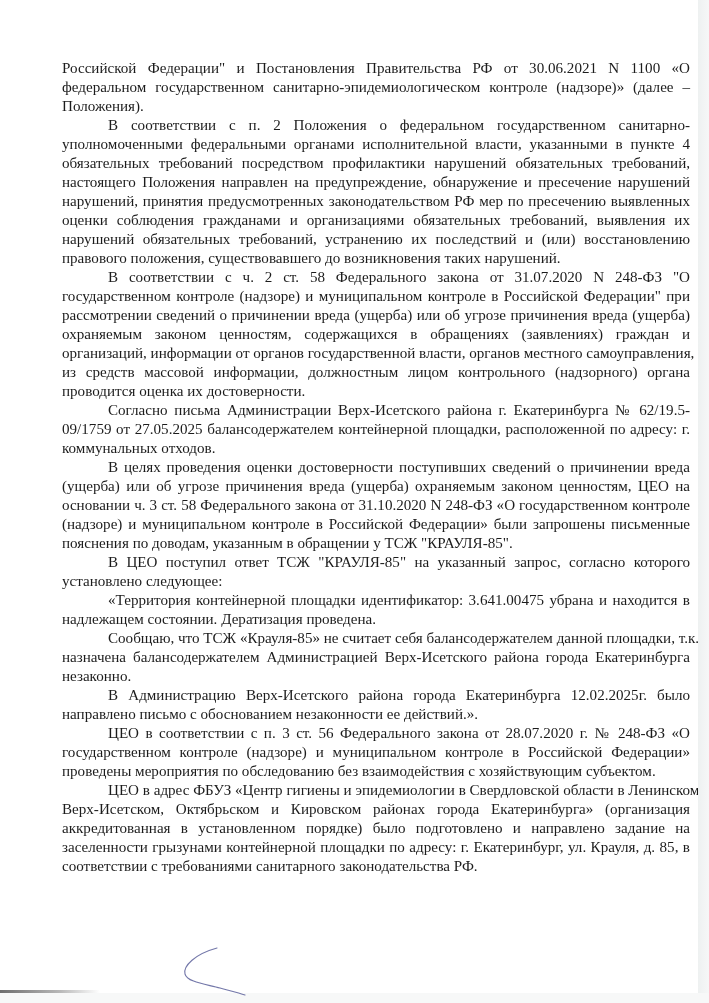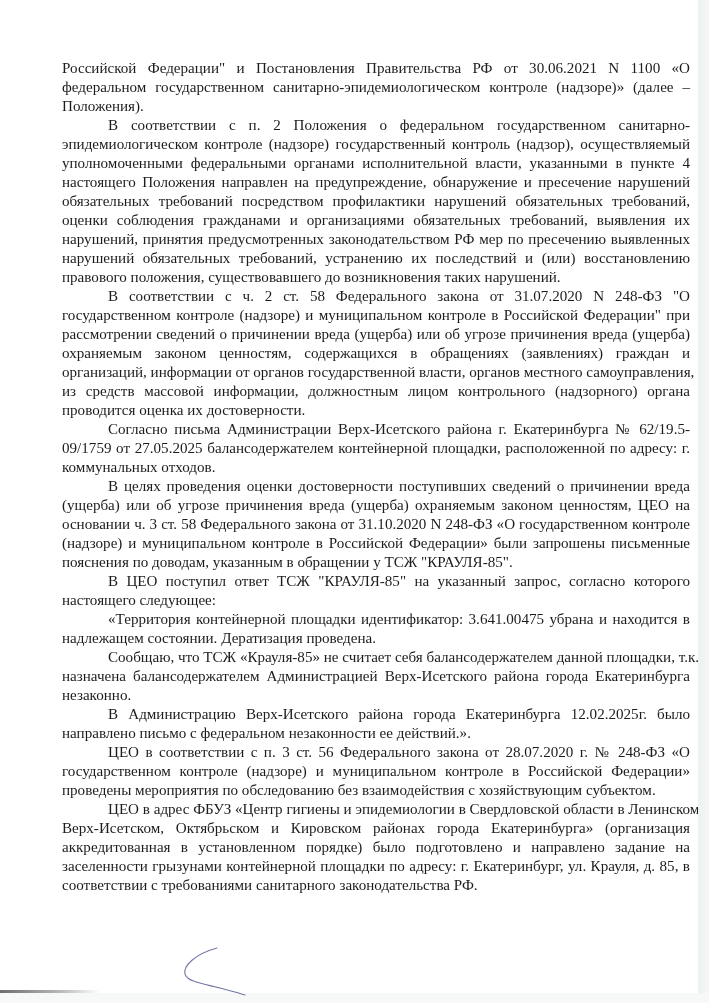--- a/index.html
+++ b/index.html
@@ -43,52 +43,51 @@
 </style>
 </head>
 <body>
 
 <div class="page">
   <div class="text-block" id="text-block">
       <div class="line">Российской Федерации" и Постановления Правительства РФ от 30.06.2021 N 1100 «О</div>
       <div class="line">федеральном государственном санитарно-эпидемиологическом контроле (надзоре)» (далее –</div>
       <div class="line last">Положения).</div>
       <div class="line indent">В соответствии с п. 2 Положения о федеральном государственном санитарно-</div>
-      <div class="line">эпидемиологическом контроле (надзоре) государственный контроль (надзор), осуществляемый</div>
       <div class="line">уполномоченными федеральными органами исполнительной власти, указанными в пункте 4</div>
+      <div class="line">обязательных требований посредством профилактики нарушений обязательных требований,</div>
       <div class="line">настоящего Положения направлен на предупреждение, обнаружение и пресечение нарушений</div>
-      <div class="line">обязательных требований посредством профилактики нарушений обязательных требований,</div>
+      <div class="line">нарушений, принятия предусмотренных законодательством РФ мер по пресечению выявленных</div>
       <div class="line">оценки соблюдения гражданами и организациями обязательных требований, выявления их</div>
-      <div class="line">нарушений, принятия предусмотренных законодательством РФ мер по пресечению выявленных</div>
       <div class="line">нарушений обязательных требований, устранению их последствий и (или) восстановлению</div>
       <div class="line last">правового положения, существовавшего до возникновения таких нарушений.</div>
       <div class="line indent">В соответствии с ч. 2 ст. 58 Федерального закона от 31.07.2020 N 248-ФЗ "О</div>
       <div class="line">государственном контроле (надзоре) и муниципальном контроле в Российской Федерации" при</div>
       <div class="line">рассмотрении сведений о причинении вреда (ущерба) или об угрозе причинения вреда (ущерба)</div>
       <div class="line">охраняемым законом ценностям, содержащихся в обращениях (заявлениях) граждан и</div>
       <div class="line">организаций, информации от органов государственной власти, органов местного самоуправления,</div>
       <div class="line">из средств массовой информации, должностным лицом контрольного (надзорного) органа</div>
       <div class="line last">проводится оценка их достоверности.</div>
       <div class="line indent">Согласно письма Администрации Верх-Исетского района г. Екатеринбурга № 62/19.5-</div>
       <div class="line">09/1759 от 27.05.2025 балансодержателем контейнерной площадки, расположенной по адресу: г.</div>
       <div class="line last">коммунальных отходов.</div>
       <div class="line indent">В целях проведения оценки достоверности поступивших сведений о причинении вреда</div>
       <div class="line">(ущерба) или об угрозе причинения вреда (ущерба) охраняемым законом ценностям, ЦЕО на</div>
       <div class="line">основании ч. 3 ст. 58 Федерального закона от 31.10.2020 N 248-ФЗ «О государственном контроле</div>
       <div class="line">(надзоре) и муниципальном контроле в Российской Федерации» были запрошены письменные</div>
       <div class="line last">пояснения по доводам, указанным в обращении у ТСЖ "КРАУЛЯ-85".</div>
       <div class="line indent">В ЦЕО поступил ответ ТСЖ "КРАУЛЯ-85" на указанный запрос, согласно которого</div>
-      <div class="line last">настоящего следующее:</div>
+      <div class="line last">установлено следующее:</div>
       <div class="line indent">«Территория контейнерной площадки идентификатор: 3.641.00475 убрана и находится в</div>
       <div class="line last">надлежащем состоянии. Дератизация проведена.</div>
       <div class="line indent">Сообщаю, что ТСЖ «Крауля-85» не считает себя балансодержателем данной площадки, т.к.</div>
       <div class="line">назначена балансодержателем Администрацией Верх-Исетского района города Екатеринбурга</div>
       <div class="line last">незаконно.</div>
       <div class="line indent">В Администрацию Верх-Исетского района города Екатеринбурга 12.02.2025г. было</div>
-      <div class="line last">направлено письмо с федеральном незаконности ее действий.».</div>
+      <div class="line last">направлено письмо с обоснованием незаконности ее действий.».</div>
       <div class="line indent">ЦЕО в соответствии с п. 3 ст. 56 Федерального закона от 28.07.2020 г. № 248-ФЗ «О</div>
       <div class="line">государственном контроле (надзоре) и муниципальном контроле в Российской Федерации»</div>
       <div class="line last">проведены мероприятия по обследованию без взаимодействия с хозяйствующим субъектом.</div>
       <div class="line indent">ЦЕО в адрес ФБУЗ «Центр гигиены и эпидемиологии в Свердловской области в Ленинском,</div>
       <div class="line">Верх-Исетском, Октябрьском и Кировском районах города Екатеринбурга» (организация</div>
       <div class="line">аккредитованная в установленном порядке) было подготовлено и направлено задание на</div>
       <div class="line">заселенности грызунами контейнерной площадки по адресу: г. Екатеринбург, ул. Крауля, д. 85, в</div>
       <div class="line last">соответствии с требованиями санитарного законодательства РФ.</div>
     </div>
   <svg class="signature" viewBox="0 0 100 56">

